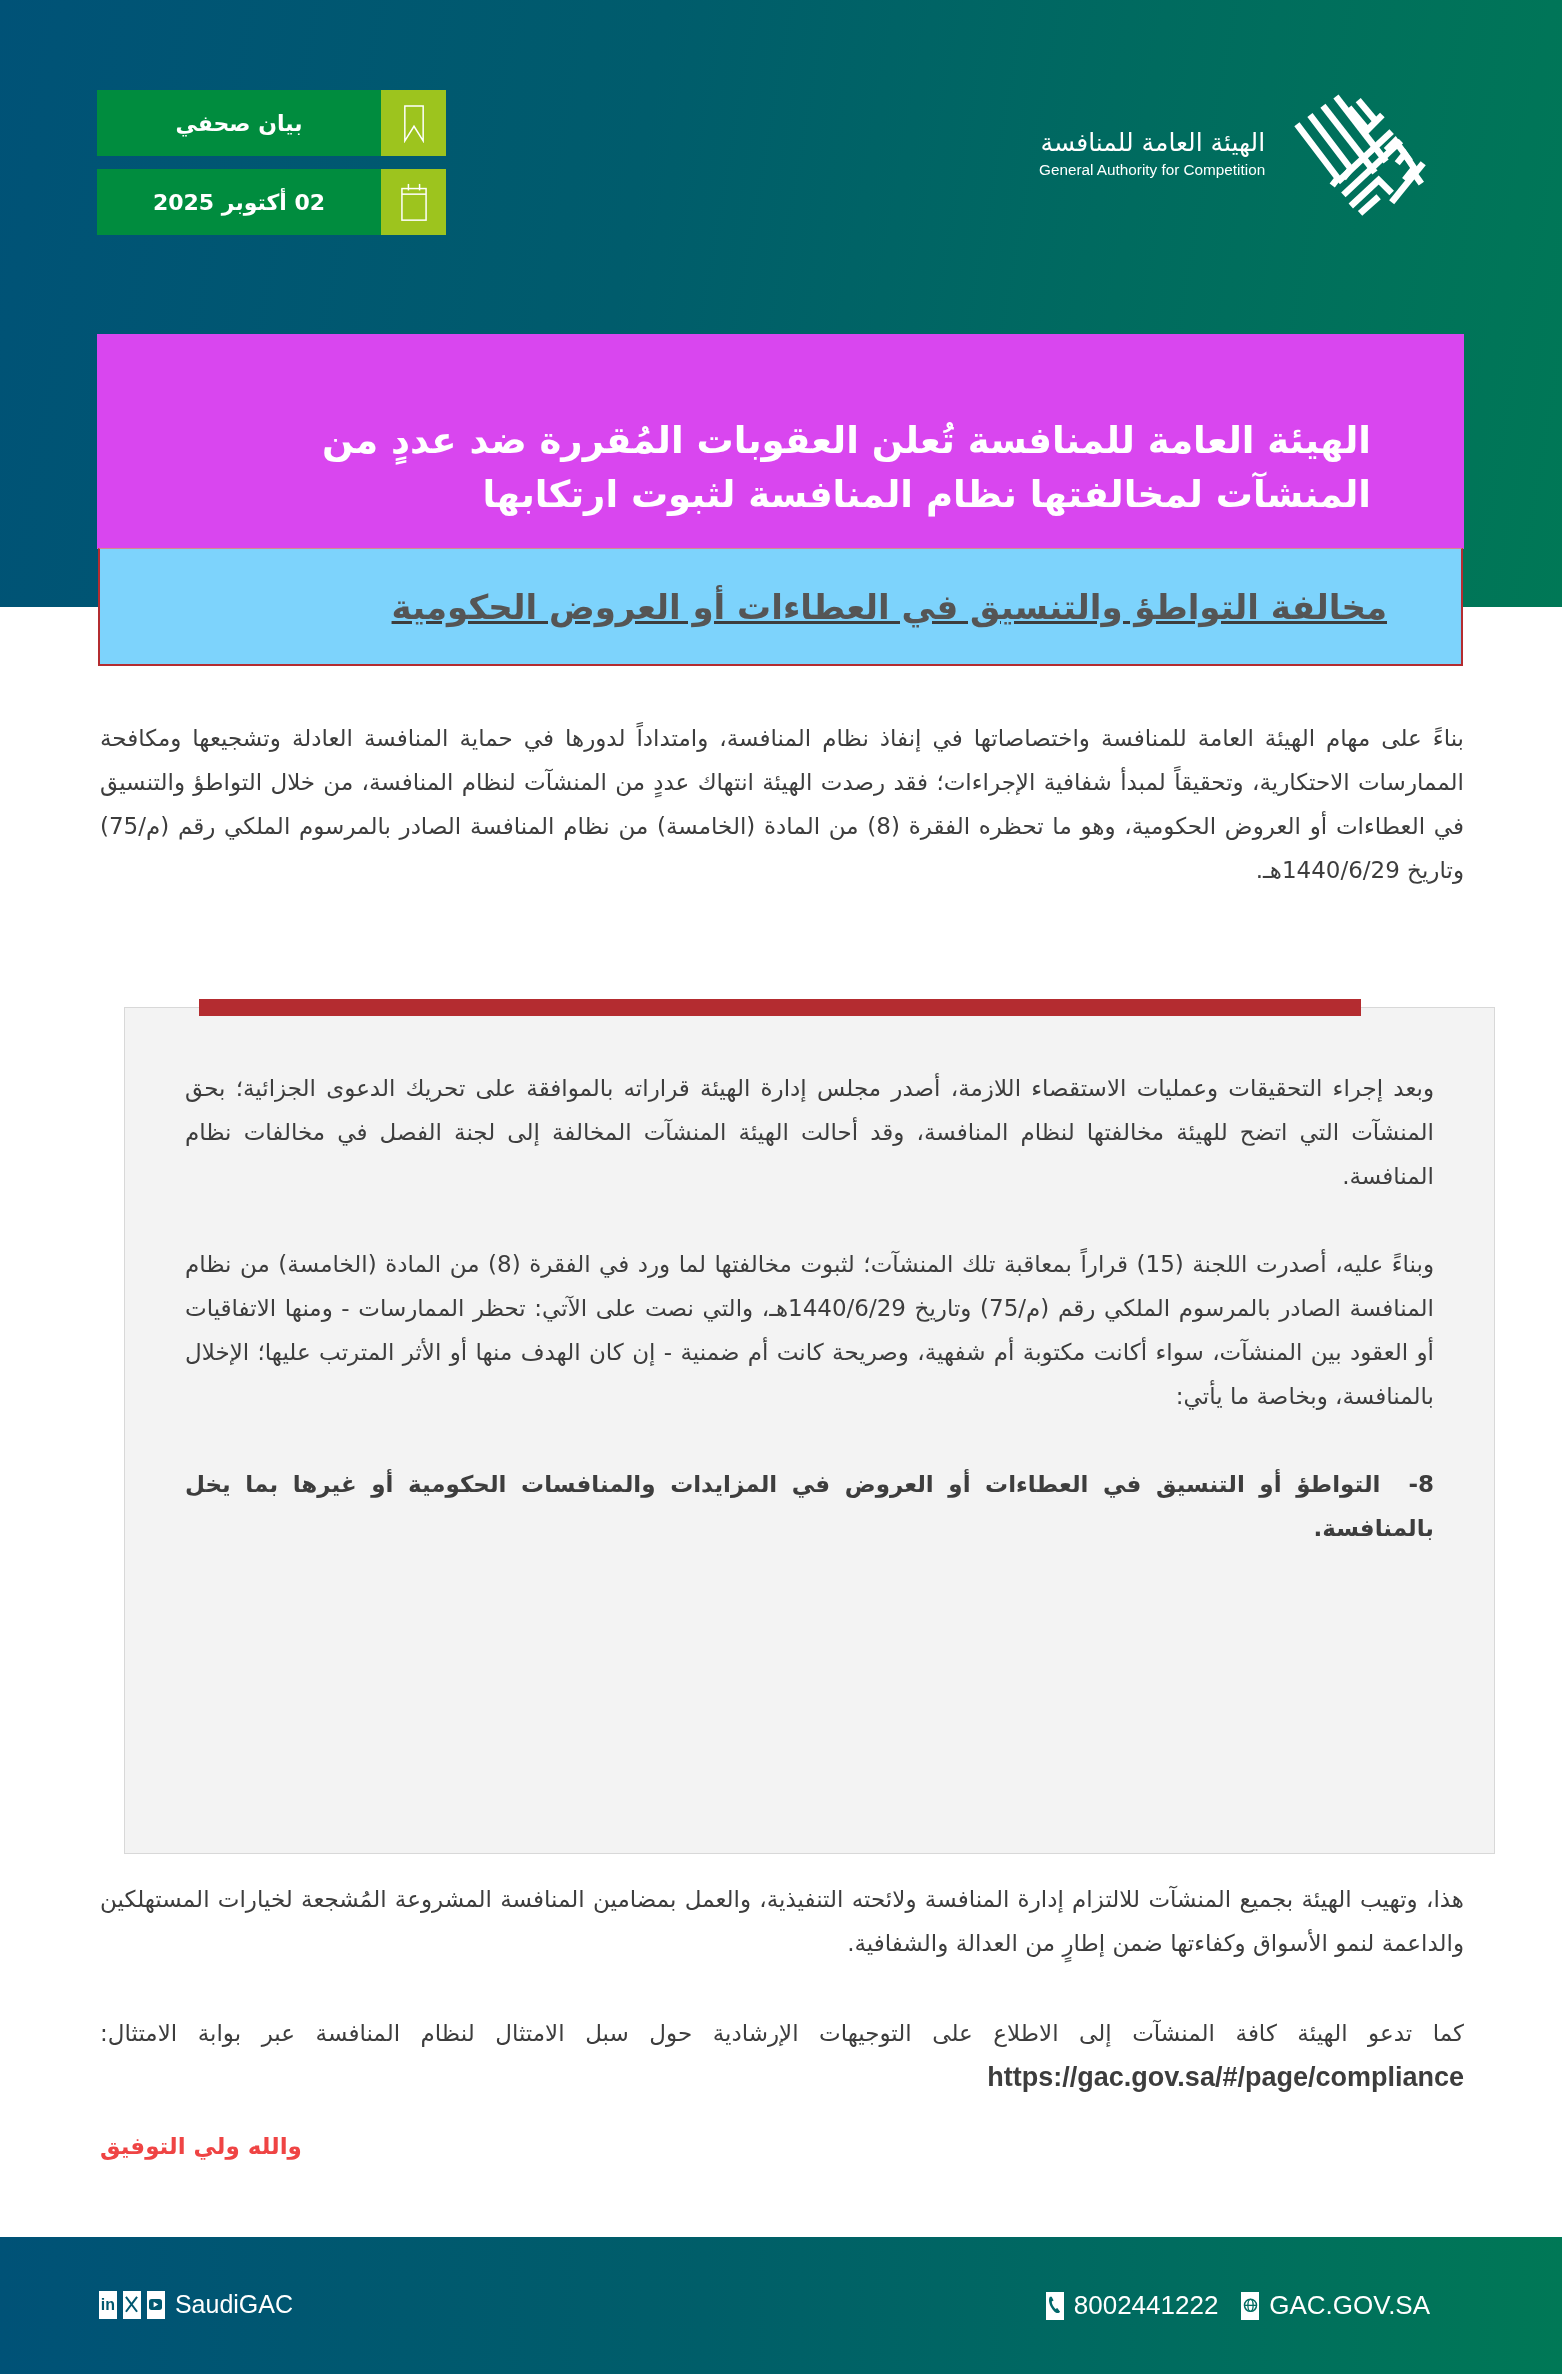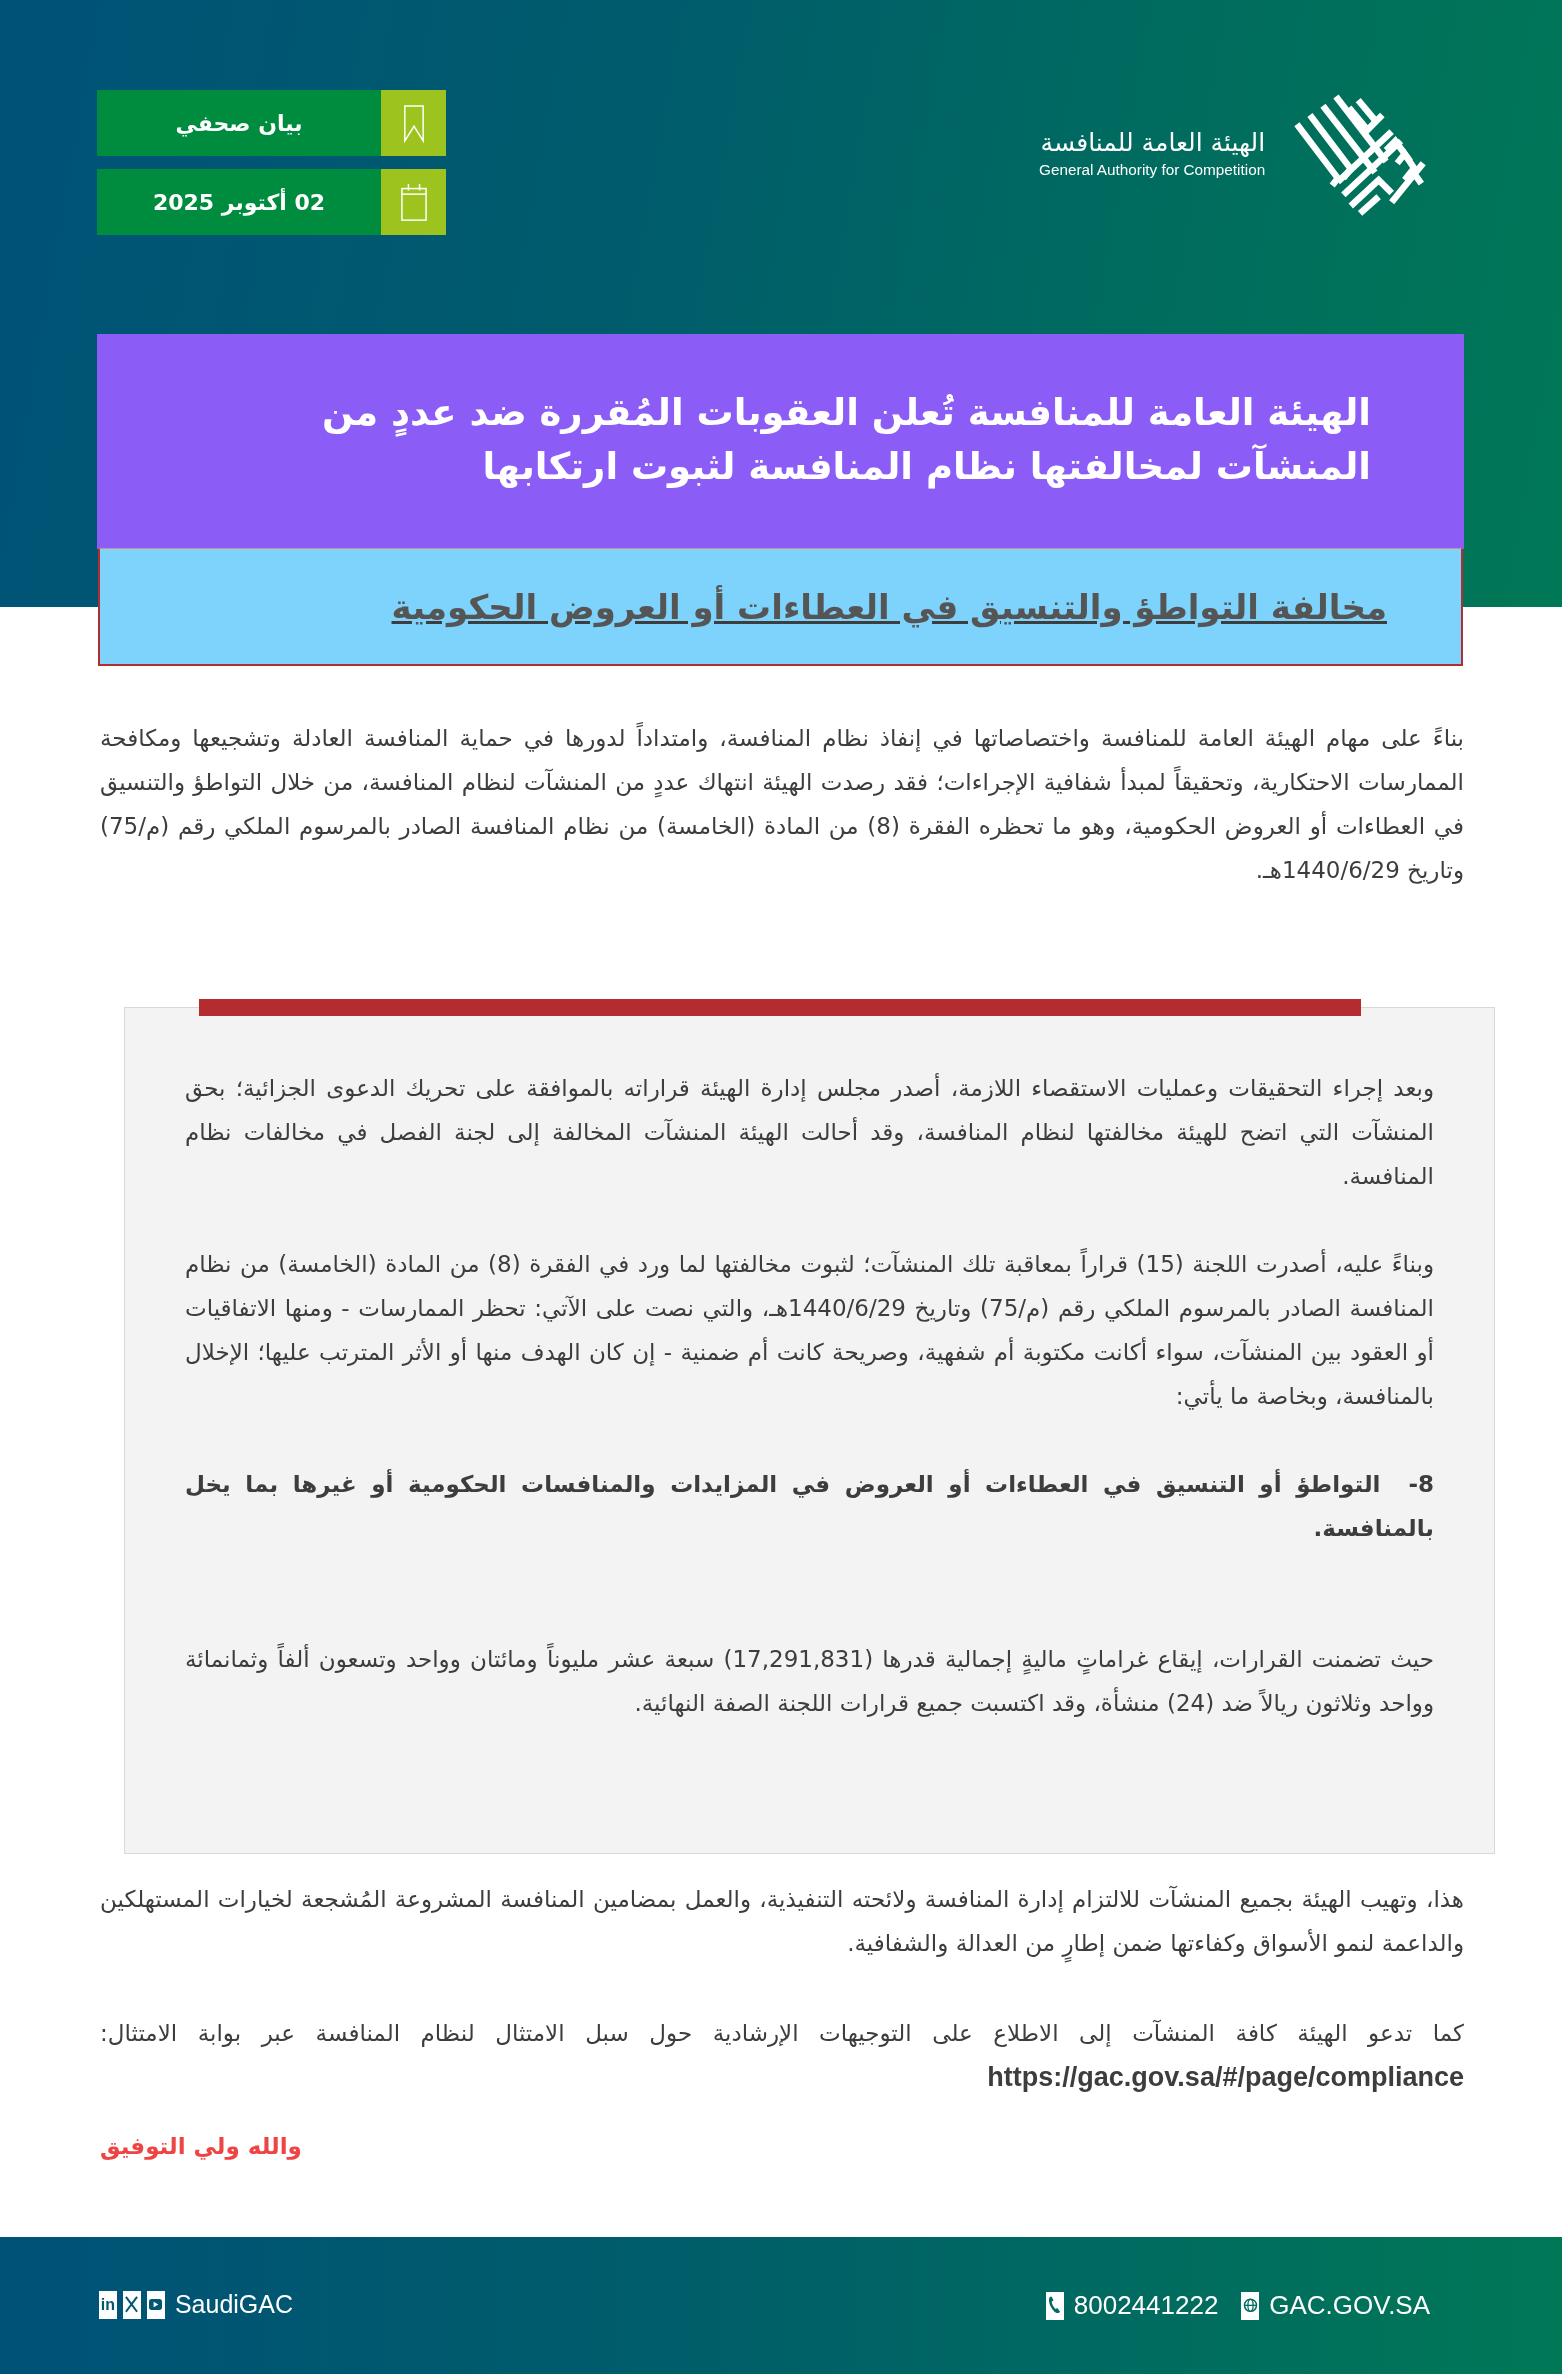--- a/index.html
+++ b/index.html
@@ -28,21 +28,21 @@
   .logo {
     position: absolute; left: 1039px; top: 89px; width: 427px; height: 130px; display: flex; align-items: center; direction: ltr;
   }
   .logo-text { display: flex; flex-direction: column; align-items: flex-end; color: #ffffff; margin-right: 16.7px; }
   .logo-ar { font-size: 25px; direction: rtl; line-height: 32px; }
   .logo-en { font-size: 15.3px; line-height: 22px; font-family: "Liberation Sans", sans-serif; }
   .logo-mark { width: 158px; height: 130px; }
 
   .title-box {
     position: absolute; left: 97px; top: 334px; width: 1367px; height: 215px;
-    background: #8b5cf6; color: #ffffff; direction: rtl; padding: 52px 93px 0 83px;
+    background: #d946ef; color: #ffffff; direction: rtl; padding: 80px 93px 0 83px;
   }
   .title-text { font-size: 37px; font-weight: bold; line-height: 54px; text-align: right; }
 
   .subtitle-box {
     position: absolute; left: 98px; top: 548px; width: 1365px; height: 118px;
     background: #7dd3fc; border: 2.8px solid #b42c30; border-top: 0.9px solid #d88a8c;
     display: flex; align-items: center; direction: rtl; padding-right: 74px; text-decoration: underline;
   }
   .subtitle-text { font-size: 34px; font-weight: bold; color: #555555; }
 
@@ -144,21 +144,20 @@
 </div>
 
 <p class="para intro">بناءً على مهام الهيئة العامة للمنافسة واختصاصاتها في إنفاذ نظام المنافسة، وامتداداً لدورها في حماية المنافسة العادلة وتشجيعها ومكافحة الممارسات الاحتكارية، وتحقيقاً لمبدأ شفافية الإجراءات؛ فقد رصدت الهيئة انتهاك عددٍ من المنشآت لنظام المنافسة، من خلال التواطؤ والتنسيق في العطاءات أو العروض الحكومية، وهو ما تحظره الفقرة (8) من المادة (الخامسة) من نظام المنافسة الصادر بالمرسوم الملكي رقم (م/75) وتاريخ 1440/6/29هـ.</p>
 
 <div class="red-bar"></div>
 <div class="gray-box">
   <div class="gray-inner">
     <p class="para gp1">وبعد إجراء التحقيقات وعمليات الاستقصاء اللازمة، أصدر مجلس إدارة الهيئة قراراته بالموافقة على تحريك الدعوى الجزائية؛ بحق المنشآت التي اتضح للهيئة مخالفتها لنظام المنافسة، وقد أحالت الهيئة المنشآت المخالفة إلى لجنة الفصل في مخالفات نظام المنافسة.</p>
     <p class="para gp2">وبناءً عليه، أصدرت اللجنة (15) قراراً بمعاقبة تلك المنشآت؛ لثبوت مخالفتها لما ورد في الفقرة (8) من المادة (الخامسة) من نظام المنافسة الصادر بالمرسوم الملكي رقم (م/75) وتاريخ 1440/6/29هـ، والتي نصت على الآتي: تحظر الممارسات - ومنها الاتفاقيات أو العقود بين المنشآت، سواء أكانت مكتوبة أم شفهية، وصريحة كانت أم ضمنية - إن كان الهدف منها أو الأثر المترتب عليها؛ الإخلال بالمنافسة، وبخاصة ما يأتي:</p>
     <p class="para gp3"><span class="num">8-</span><span>التواطؤ أو التنسيق في العطاءات أو العروض في المزايدات والمنافسات الحكومية أو غيرها بما يخل بالمنافسة.</span></p>
-    <p class="para gp4">حيث تضمنت القرارات، إيقاع غراماتٍ ماليةٍ إجمالية قدرها (17,291,831) سبعة عشر مليوناً ومائتان وواحد وتسعون ألفاً وثمانمائة وواحد وثلاثون ريالاً ضد (24) منشأة، وقد اكتسبت جميع قرارات اللجنة الصفة النهائية.</p>
   </div>
 </div>
 
 <p class="para closing1">هذا، وتهيب الهيئة بجميع المنشآت للالتزام إدارة المنافسة ولائحته التنفيذية، والعمل بمضامين المنافسة المشروعة المُشجعة لخيارات المستهلكين والداعمة لنمو الأسواق وكفاءتها ضمن إطارٍ من العدالة والشفافية.</p>
 <p class="para closing2"><span>كما تدعو الهيئة كافة المنشآت إلى الاطلاع على التوجيهات الإرشادية حول سبل الامتثال لنظام المنافسة عبر بوابة الامتثال:</span> <a class="url">https://gac.gov.sa/#/page/compliance</a></p>
 <p class="signoff">والله ولي التوفيق</p>
 
 <div class="footer">
   <div class="f-left">
     <span class="sq" style="width:17.6px">in</span>

